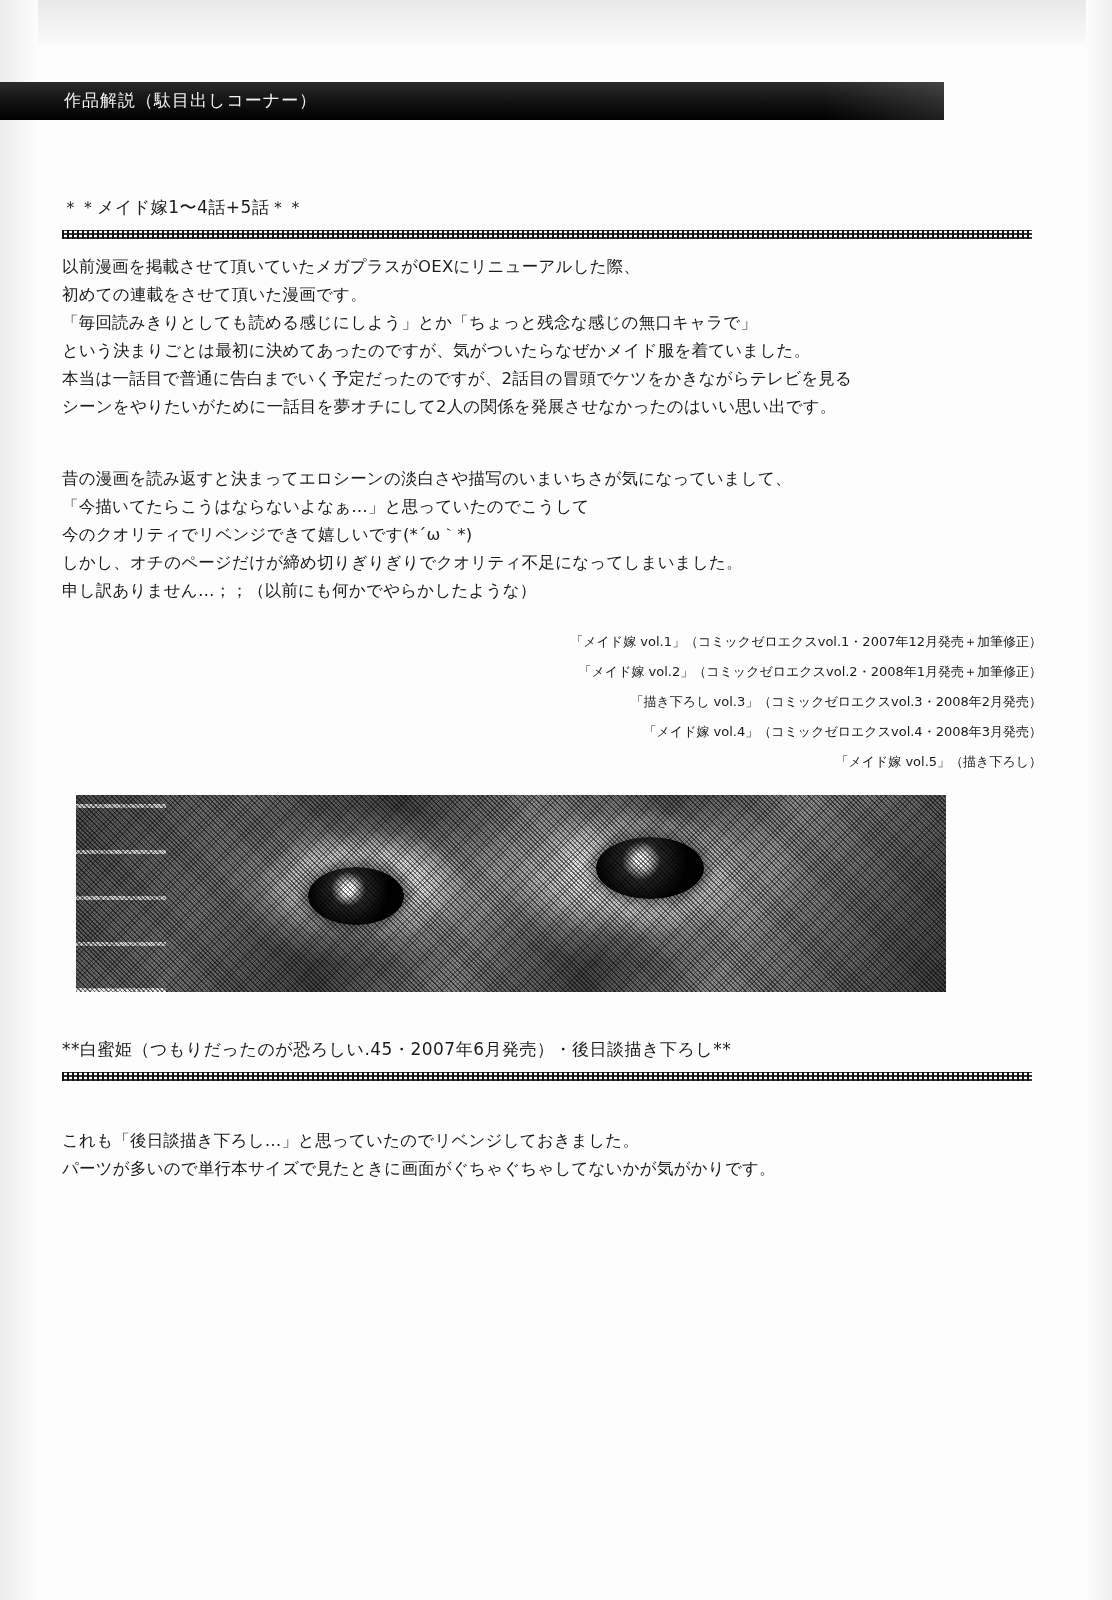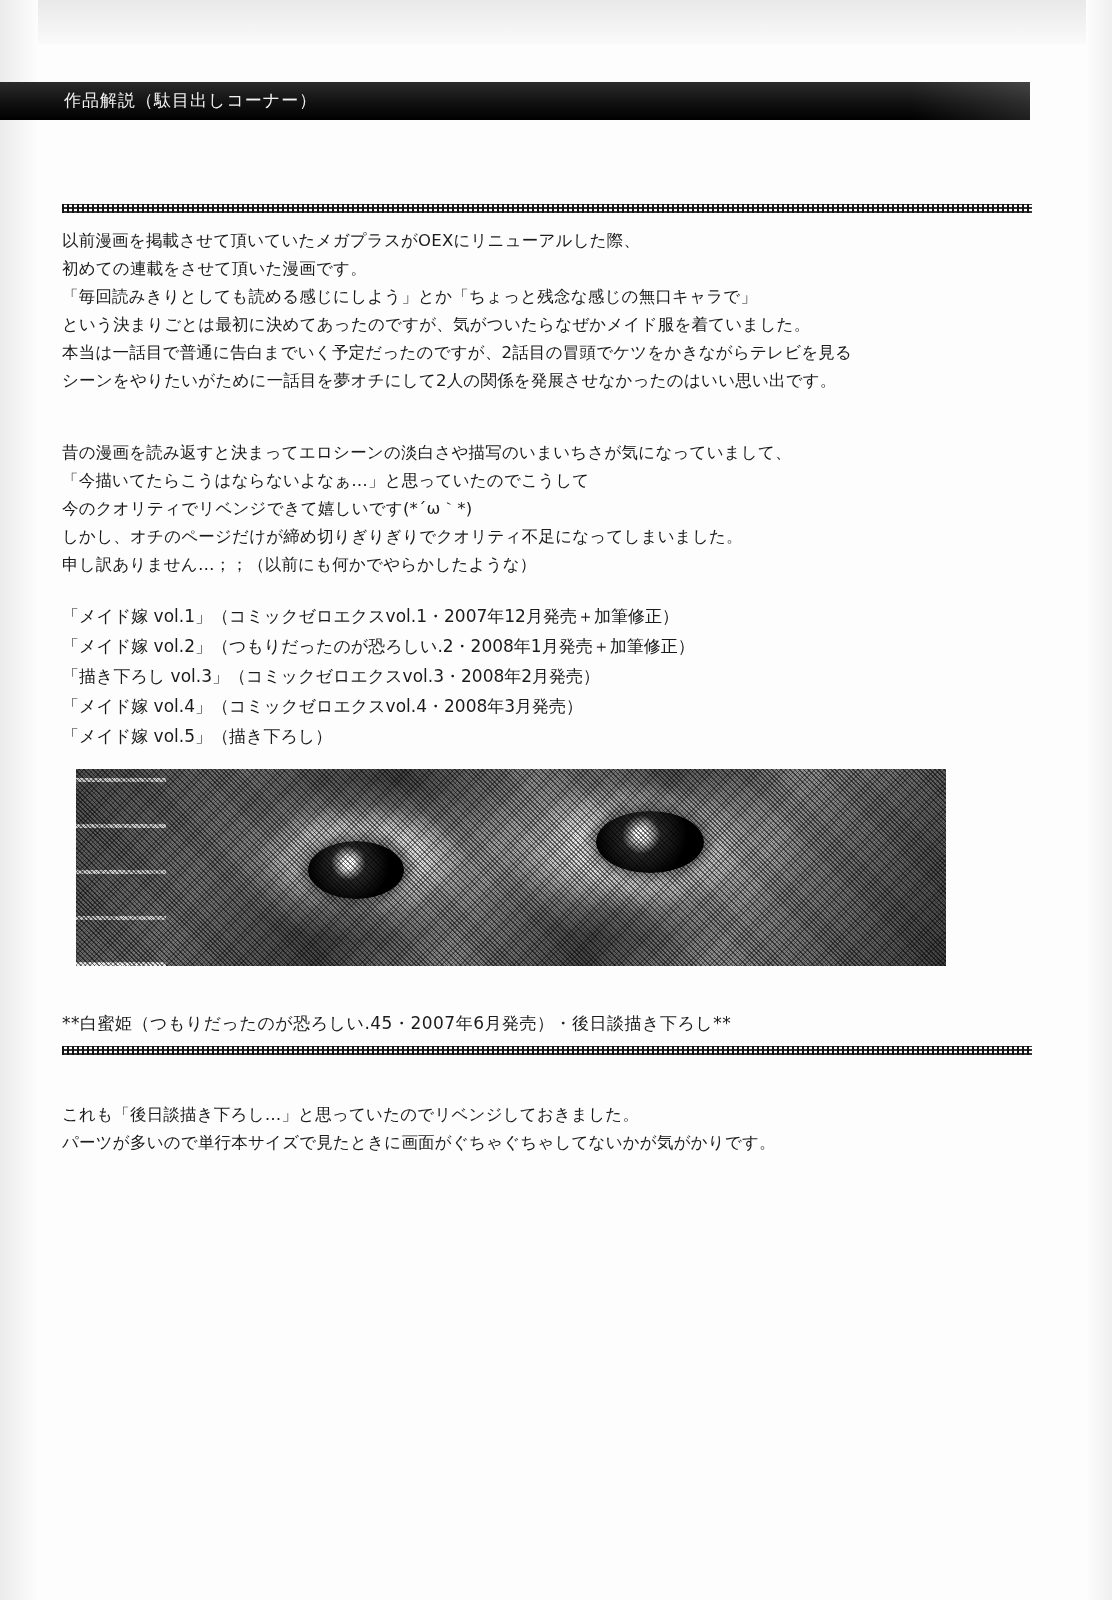--- a/index.html
+++ b/index.html
@@ -39,21 +39,21 @@
     right: 0; top: 0; bottom: 0;
     width: 26px;
     background: linear-gradient(270deg, #efefef 0%, #fdfdfd 100%);
   }
 
   
   .header-bar {
     position: absolute;
     left: 0;
     top: 82px;
-    width: 1030px;
+    width: 944px;
     height: 38px;
     background: linear-gradient(180deg, #2b2b2b 0%, #111111 55%, #000000 100%);
   }
   .header-bar .title {
     position: absolute;
     left: 64px;
     top: 7px;
     font-size: 17px;
     letter-spacing: 1px;
     color: #f2f2f2;
@@ -97,23 +97,24 @@
     margin: 10px 0 14px 0;
     background-color: #ffffff;
     background-image:
       repeating-linear-gradient(90deg, #000 0px, #000 2px, transparent 2px, transparent 5px),
       repeating-linear-gradient(0deg, rgba(0,0,0,0.85) 0px, rgba(0,0,0,0.85) 2px, transparent 2px, transparent 4px);
     background-blend-mode: multiply;
     opacity: .92;
   }
 
   .list-line {
-    font-size: 17px;
+    font-size: 13px;
     line-height: 30px;
     white-space: pre;
+    text-align: right;
   }
 
   
   .panel {
     position: relative;
     width: 870px;
     height: 197px;
     margin: 18px 0 0 14px;
     background:
       radial-gradient(ellipse 150px 80px at 33% 46%, #f3f3f3 0%, #cfcfcf 38%, #4a4a4a 70%, #1b1b1b 100%),
@@ -161,40 +162,41 @@
   <div class="header-bar">
     <div class="title">作品解説（駄目出しコーナー）</div>
     <div class="bar-fade"></div>
   </div>
 
   <div class="content">
 
 
     <div class="gap-lg"></div>
 
+    <p class="section-title">＊＊メイド嫁1〜4話+5話＊＊</p>
     <div class="rule"></div>
 
     <p class="para">以前漫画を掲載させて頂いていたメガプラスがOEXにリニューアルした際、
 初めての連載をさせて頂いた漫画です。
 「毎回読みきりとしても読める感じにしよう」とか「ちょっと残念な感じの無口キャラで」
 という決まりごとは最初に決めてあったのですが、気がついたらなぜかメイド服を着ていました。
 本当は一話目で普通に告白までいく予定だったのですが、2話目の冒頭でケツをかきながらテレビを見る
 シーンをやりたいがために一話目を夢オチにして2人の関係を発展させなかったのはいい思い出です。</p>
     <div class="gap-sm"></div>
     <div class="gap-sm"></div>
     <p class="para">昔の漫画を読み返すと決まってエロシーンの淡白さや描写のいまいちさが気になっていまして、
 「今描いてたらこうはならないよなぁ…」と思っていたのでこうして
 今のクオリティでリベンジできて嬉しいです(*´ω｀*)
 しかし、オチのページだけが締め切りぎりぎりでクオリティ不足になってしまいました。
 申し訳ありません…；；（以前にも何かでやらかしたような）</p>
 
     <div class="gap-sm"></div>
 
     <div class="list-line">「メイド嫁 vol.1」（コミックゼロエクスvol.1・2007年12月発売＋加筆修正）</div>
-    <div class="list-line">「メイド嫁 vol.2」（つもりだったのが恐ろしい.2・2008年1月発売＋加筆修正）</div>
+    <div class="list-line">「メイド嫁 vol.2」（コミックゼロエクスvol.2・2008年1月発売＋加筆修正）</div>
     <div class="list-line">「描き下ろし vol.3」（コミックゼロエクスvol.3・2008年2月発売）</div>
     <div class="list-line">「メイド嫁 vol.4」（コミックゼロエクスvol.4・2008年3月発売）</div>
     <div class="list-line">「メイド嫁 vol.5」（描き下ろし）</div>
 
     <div class="panel">
       <div class="frame-lines"></div>
       <div class="eye-l"></div>
       <div class="eye-r"></div>
     </div>
 

